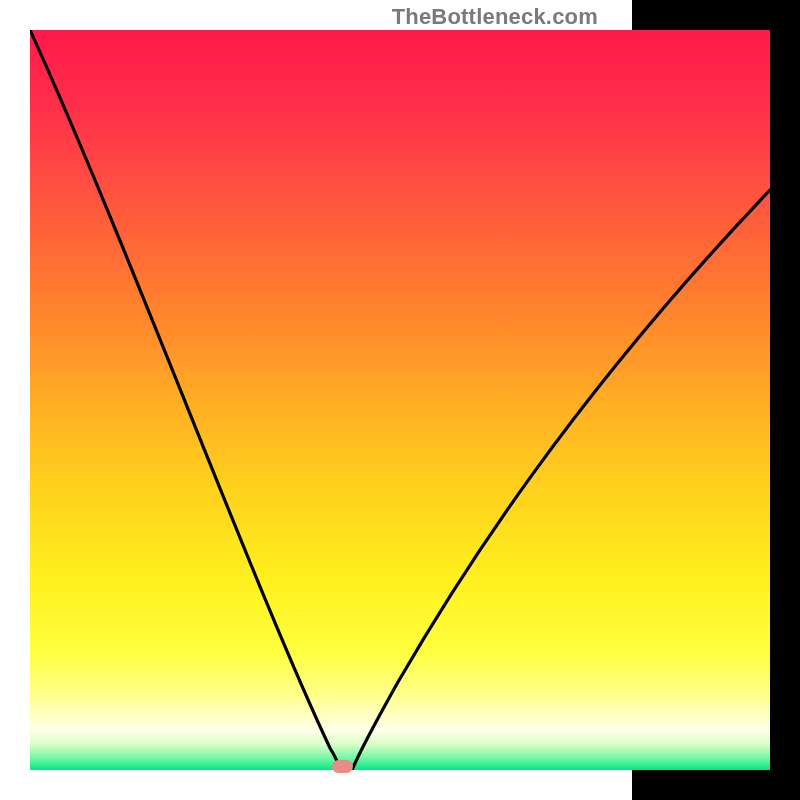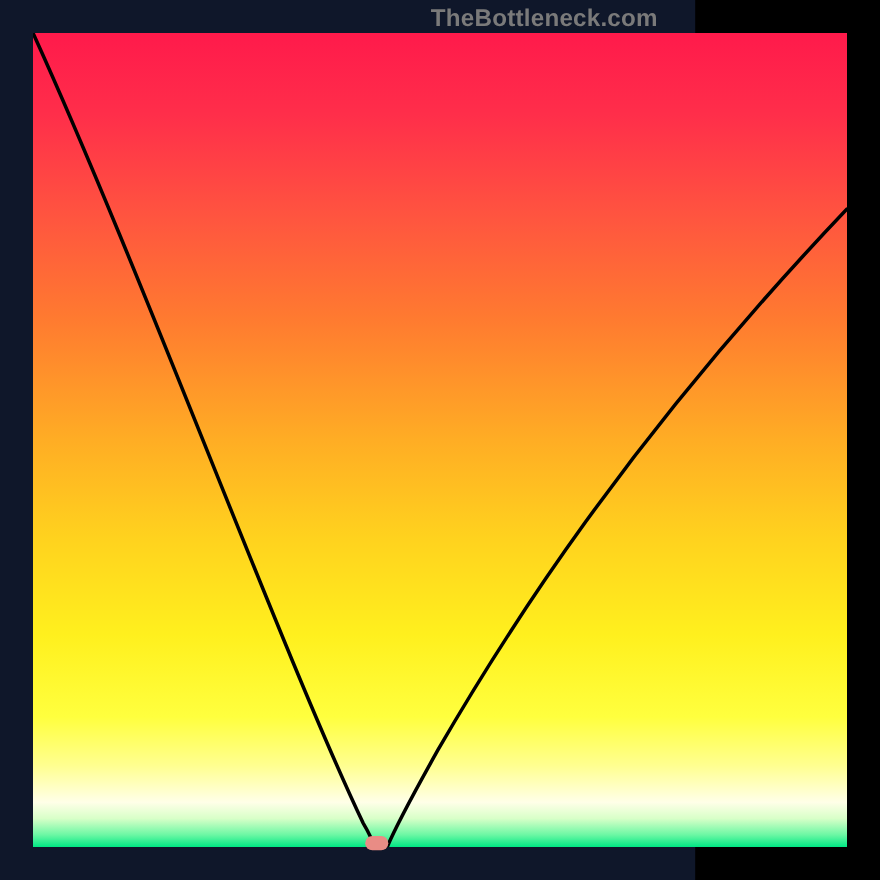--- a/index.html
+++ b/index.html
@@ -9,21 +9,21 @@
     height: 800px;
     background: #000;
     overflow: hidden;
   }
   .frame {
     position: absolute;
     left: 0;
     top: 0;
     width: 632px;
     height: 800px;
-    background: #0f172a;
+    background: #ffffff;
   }
   .plot {
     position: absolute;
     left: 30px;
     top: 30px;
     width: 740px;
     height: 740px;
   }
   .gradient {
     position: absolute;

